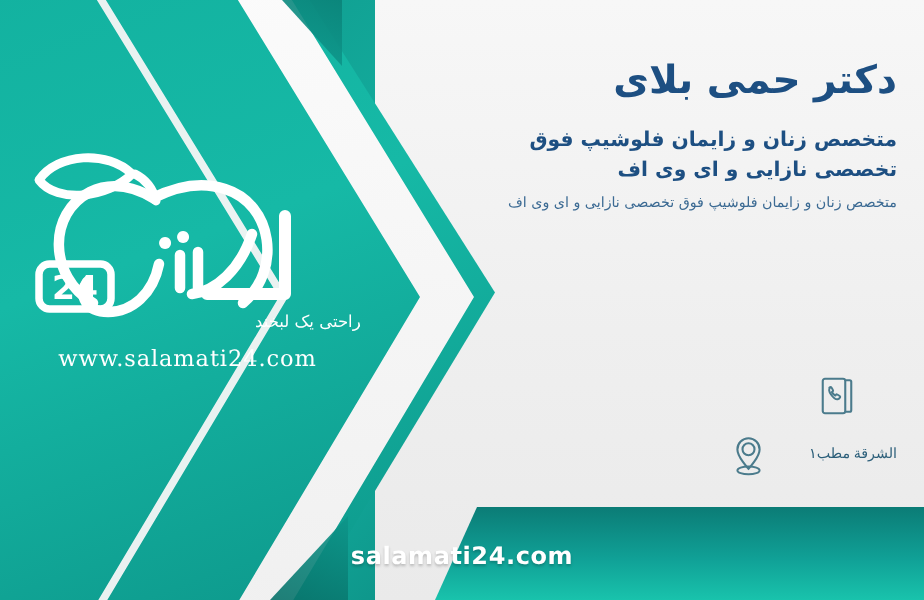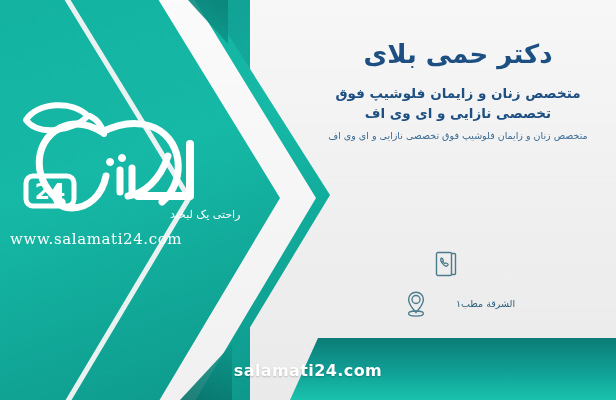--- a/index.html
+++ b/index.html
@@ -78,50 +78,50 @@
     direction:ltr;
     text-shadow:0 1px 2px rgba(0,0,0,.22);
   }
 
   
   .logo{
     position:absolute;left:10px;top:84px;width:230px;height:175px;
   }
   .logo svg{display:block;width:230px;height:150px;}
   .logo-url{
-    position:absolute;left:0;top:146px;width:230px;text-align:left;
+    position:absolute;left:0;top:146px;width:230px;text-align:center;
     color:#ffffff;font-size:15px;letter-spacing:.6px;direction:ltr;
     font-family:"DejaVu Serif","Liberation Serif",serif;
   }
 
   
   .content{
     position:absolute;left:300px;top:0;width:316px;height:400px;
-    text-align:center;direction:rtl;
+    text-align:right;direction:rtl;
   }
   .doc-name{
     margin:38px 18px 0 18px;
     color:#1d4f82;font-size:26px;font-weight:bold;line-height:1.25;
   }
   .doc-spec{
     margin:12px 18px 0 18px;
     color:#1d4f82;font-size:13.5px;font-weight:bold;line-height:1.5;
   }
   .doc-spec-sub{
     margin:5px 18px 0 18px;
     color:#3b6a93;font-size:9.5px;line-height:1.7;
   }
 
   
   .contacts{
     position:absolute;right:18px;top:248px;width:280px;
   }
   .contact-row{
-    display:flex;align-items:center;justify-content:center;
-    gap:25px;margin-bottom:8px;flex-direction:row-reverse;
+    display:flex;align-items:center;justify-content:flex-end;
+    gap:25px;margin-bottom:8px;flex-direction:row-reverse;font-family:Liberation Serif, serif;
   }
   .contact-icon{
     width:30px;height:32px;flex:0 0 30px;
     display:flex;align-items:center;justify-content:center;
   }
   .contact-icon svg{display:block;}
   .contact-text{
     color:#2c5f7a;font-size:9.5px;line-height:1.4;white-space:nowrap;
   }
 </style>

